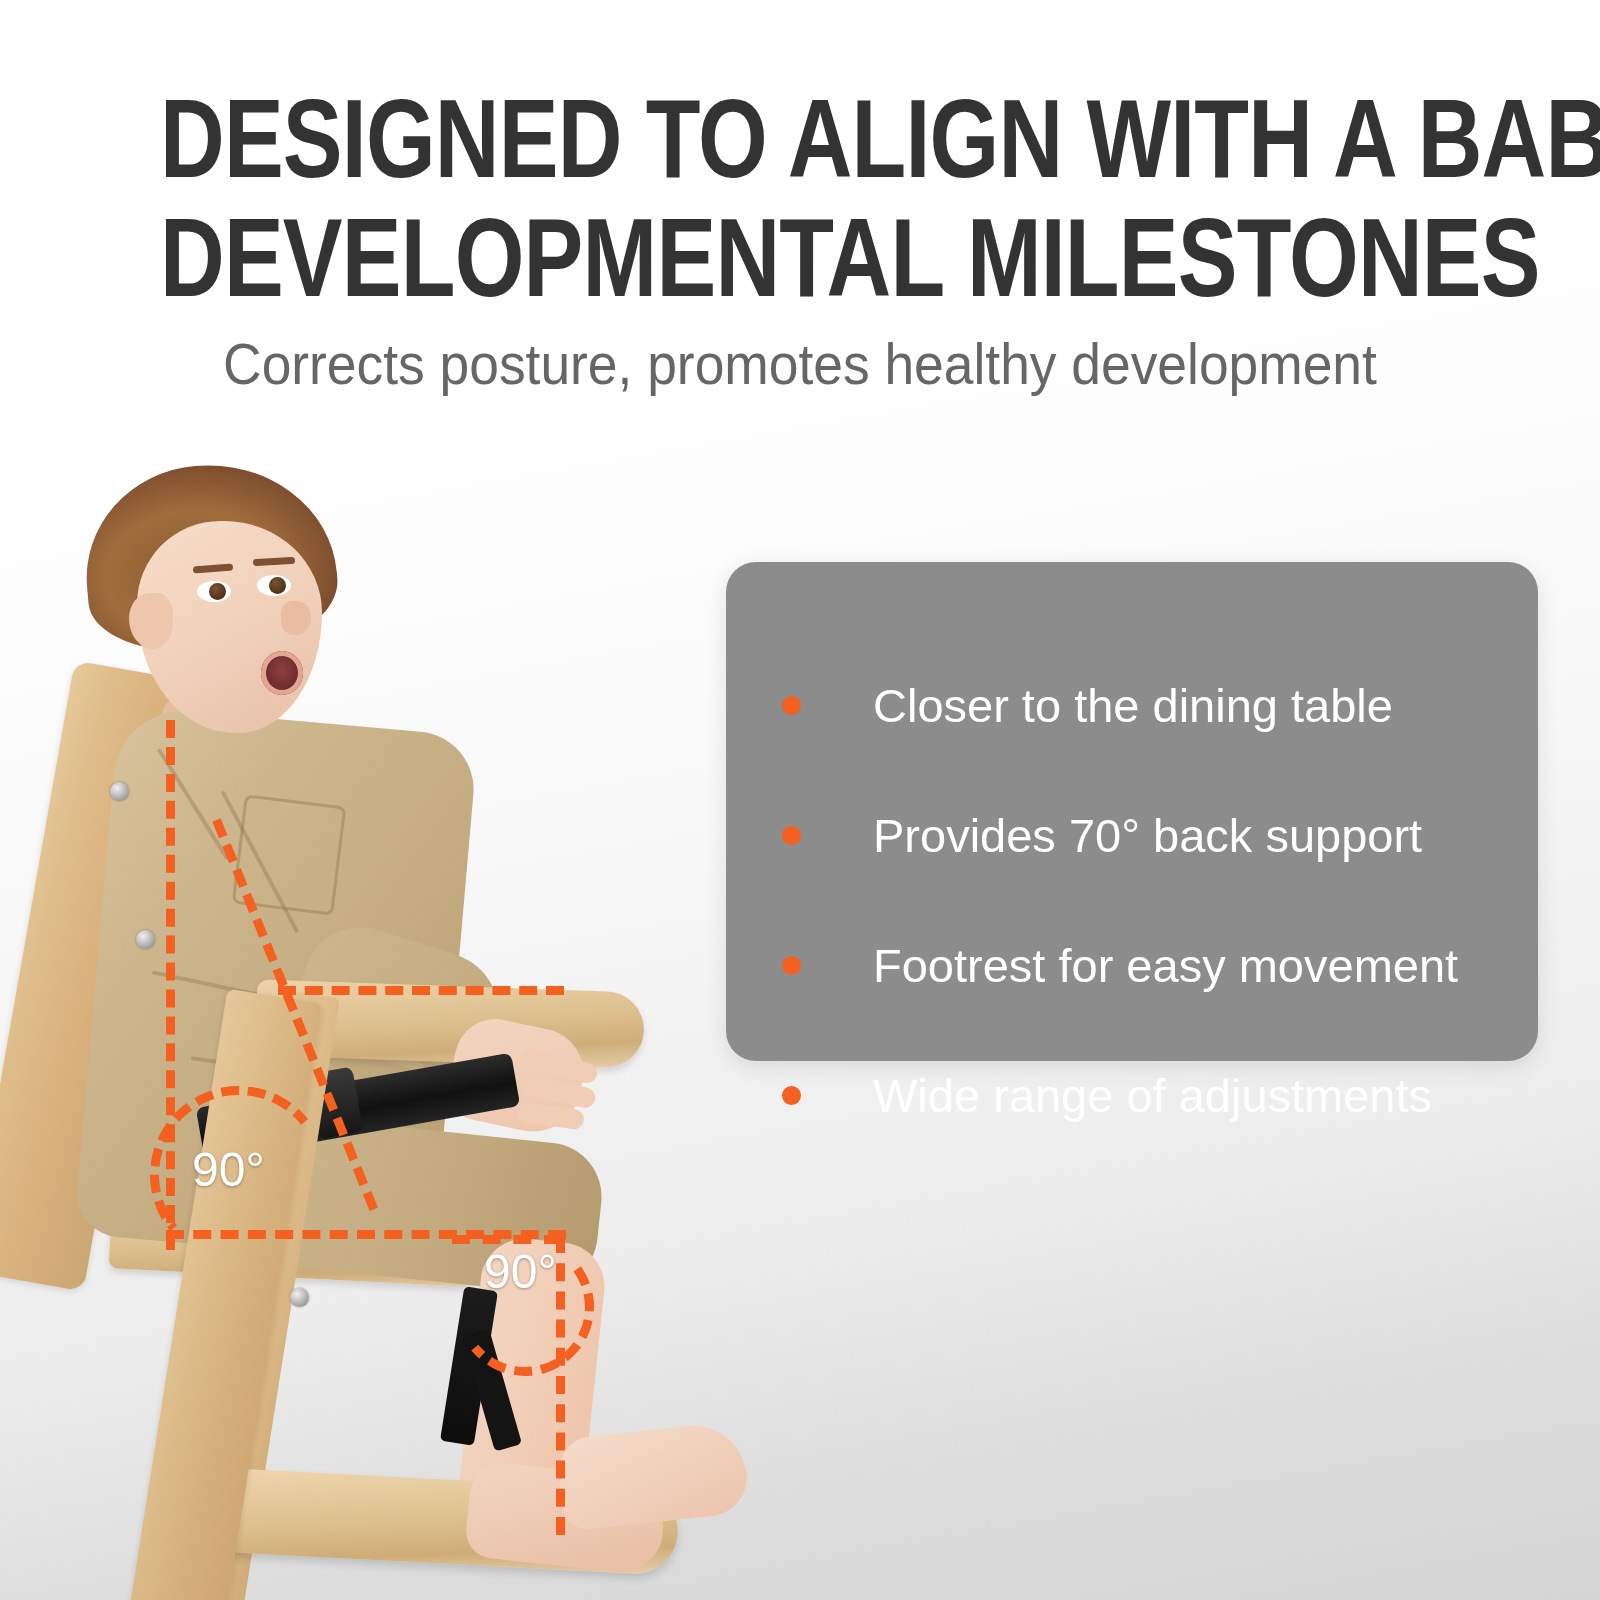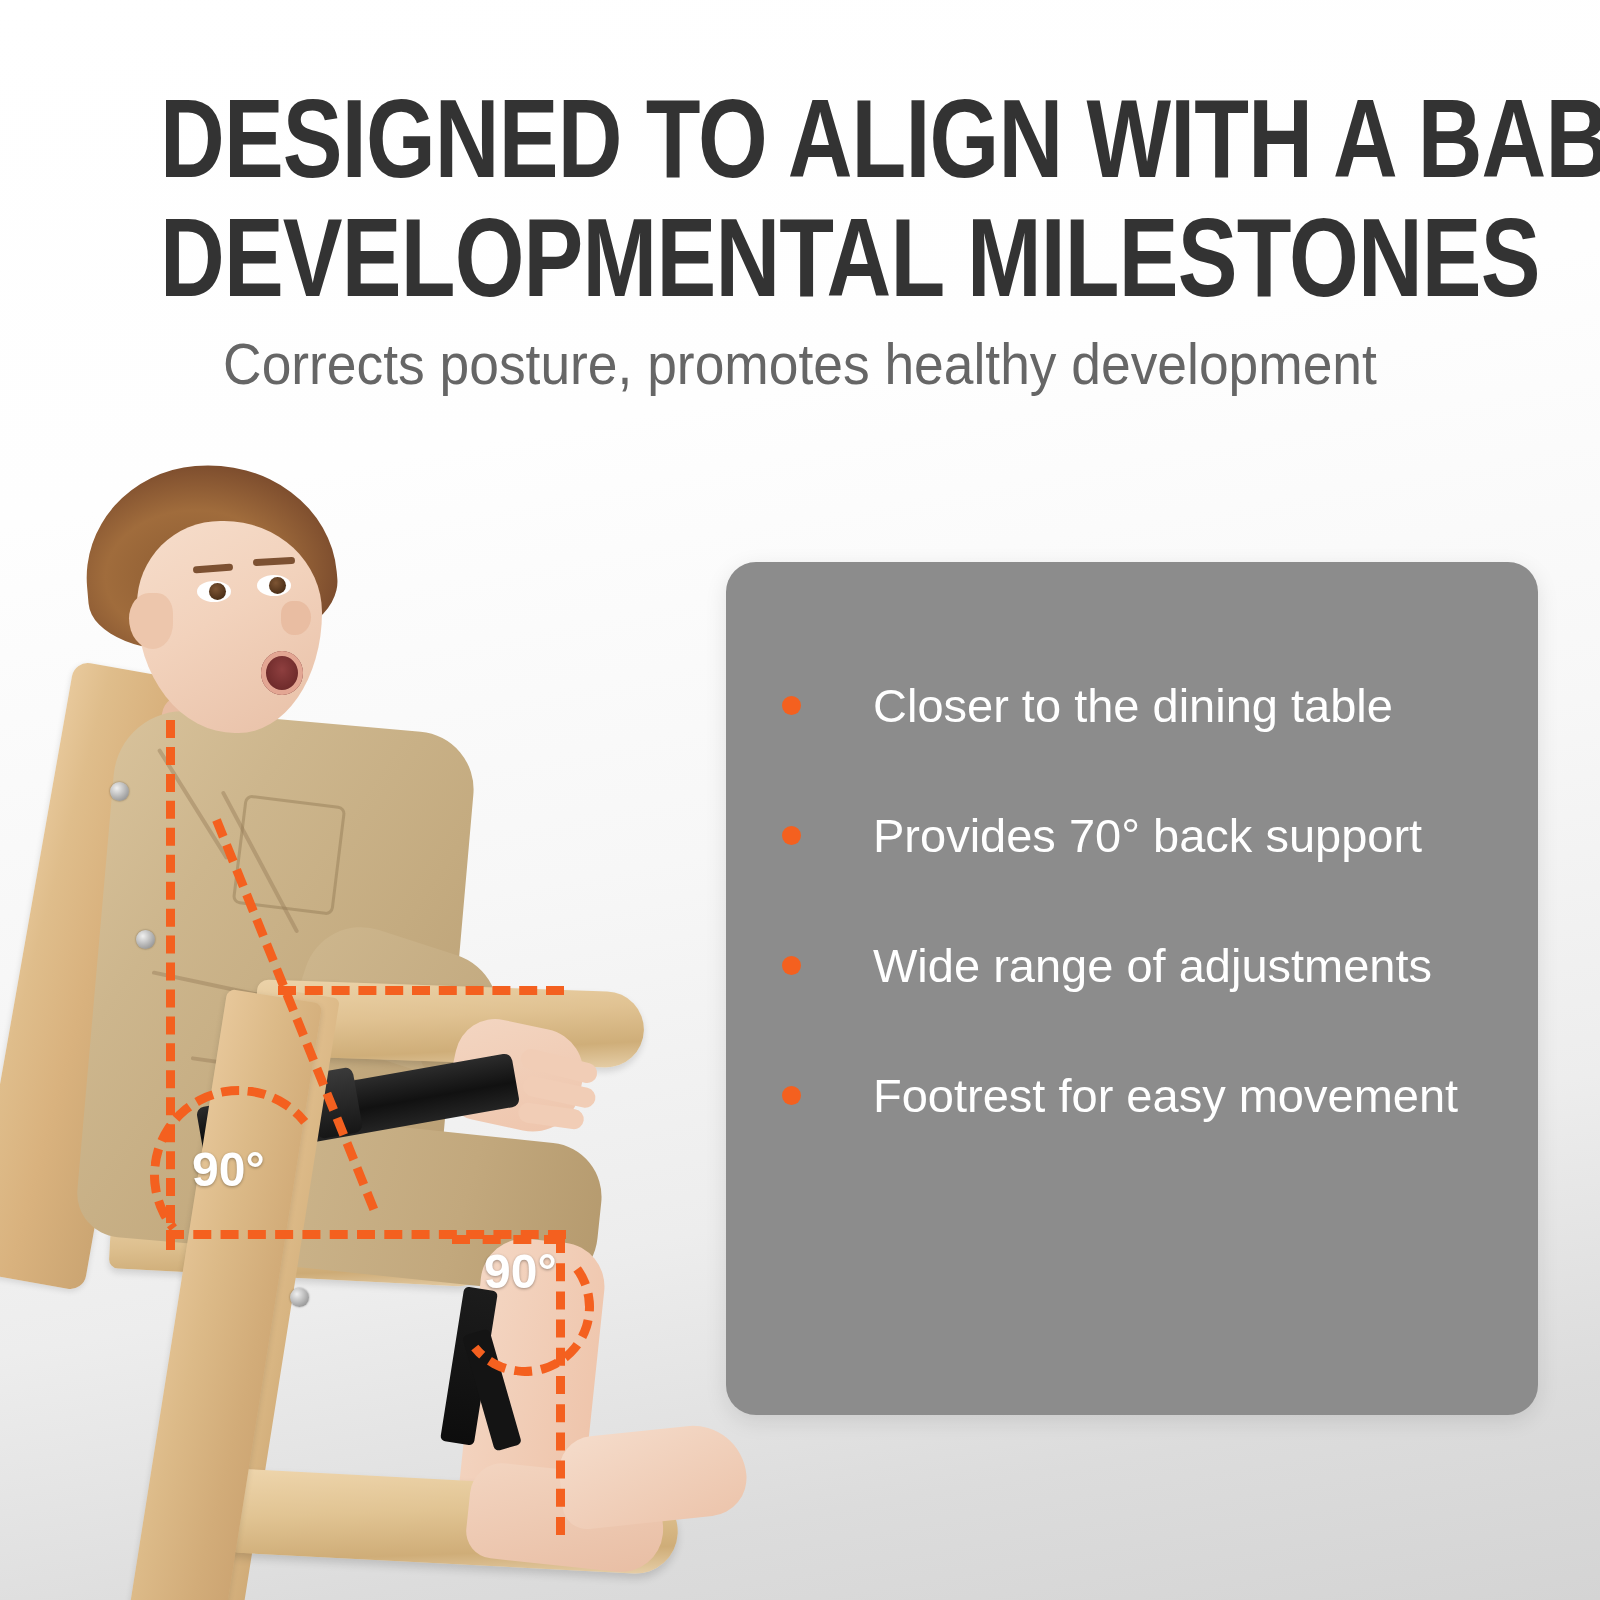--- a/index.html
+++ b/index.html
@@ -349,32 +349,32 @@
   }
   .arc {
     position: absolute;
     border: 9px dashed #f4601f;
     border-radius: 50%;
   }
   .angle-label {
     position: absolute;
     color: #ffffff;
     font-size: 48px;
-    font-weight: bold;
+    font-weight: normal;
     text-shadow: 0 1px 3px rgba(0,0,0,0.35);
     white-space: nowrap;
   }
 
   
   .panel {
     position: absolute;
     left: 726px;
     top: 562px;
     width: 812px;
-    height: 853px;
+    height: 499px;
     background: #8c8c8c;
     border-radius: 30px;
     box-shadow: 0 6px 22px rgba(0,0,0,0.10);
   }
   .bullet-list {
     position: absolute;
     left: 0;
     top: 78px;
     width: 812px;
   }
@@ -488,24 +488,24 @@
         <span class="bullet-text">Closer to the dining table</span>
       </div>
 
       <div class="bullet-row">
         <span class="bullet-dot"></span>
         <span class="bullet-text">Provides 70° back support</span>
       </div>
 
       <div class="bullet-row">
         <span class="bullet-dot"></span>
+        <span class="bullet-text">Footrest for easy movement</span>
+      </div>
+
+      <div class="bullet-row">
+        <span class="bullet-dot"></span>
         <span class="bullet-text">Wide range of adjustments</span>
       </div>
 
-      <div class="bullet-row">
-        <span class="bullet-dot"></span>
-        <span class="bullet-text">Footrest for easy movement</span>
-      </div>
-
     </div>
   </div>
 
 </div>
 
 </body></html>

